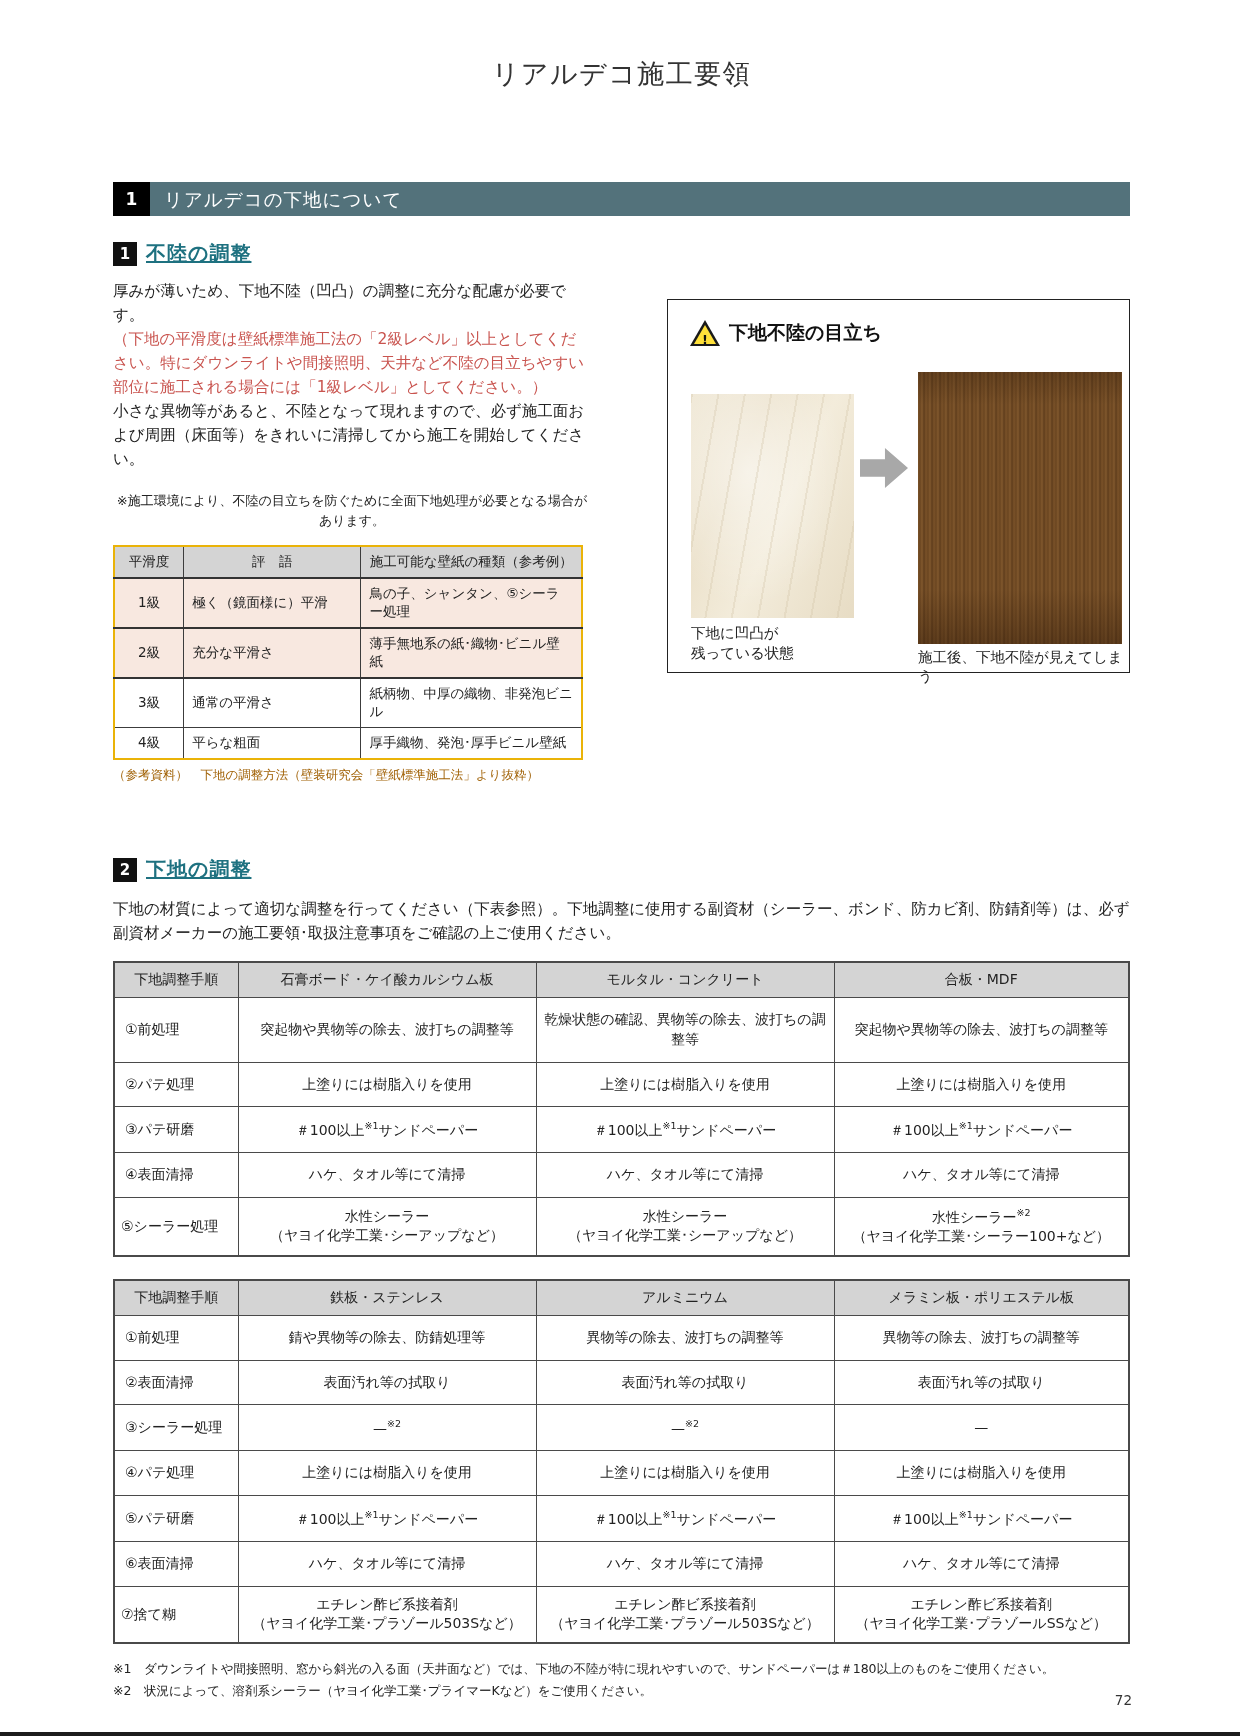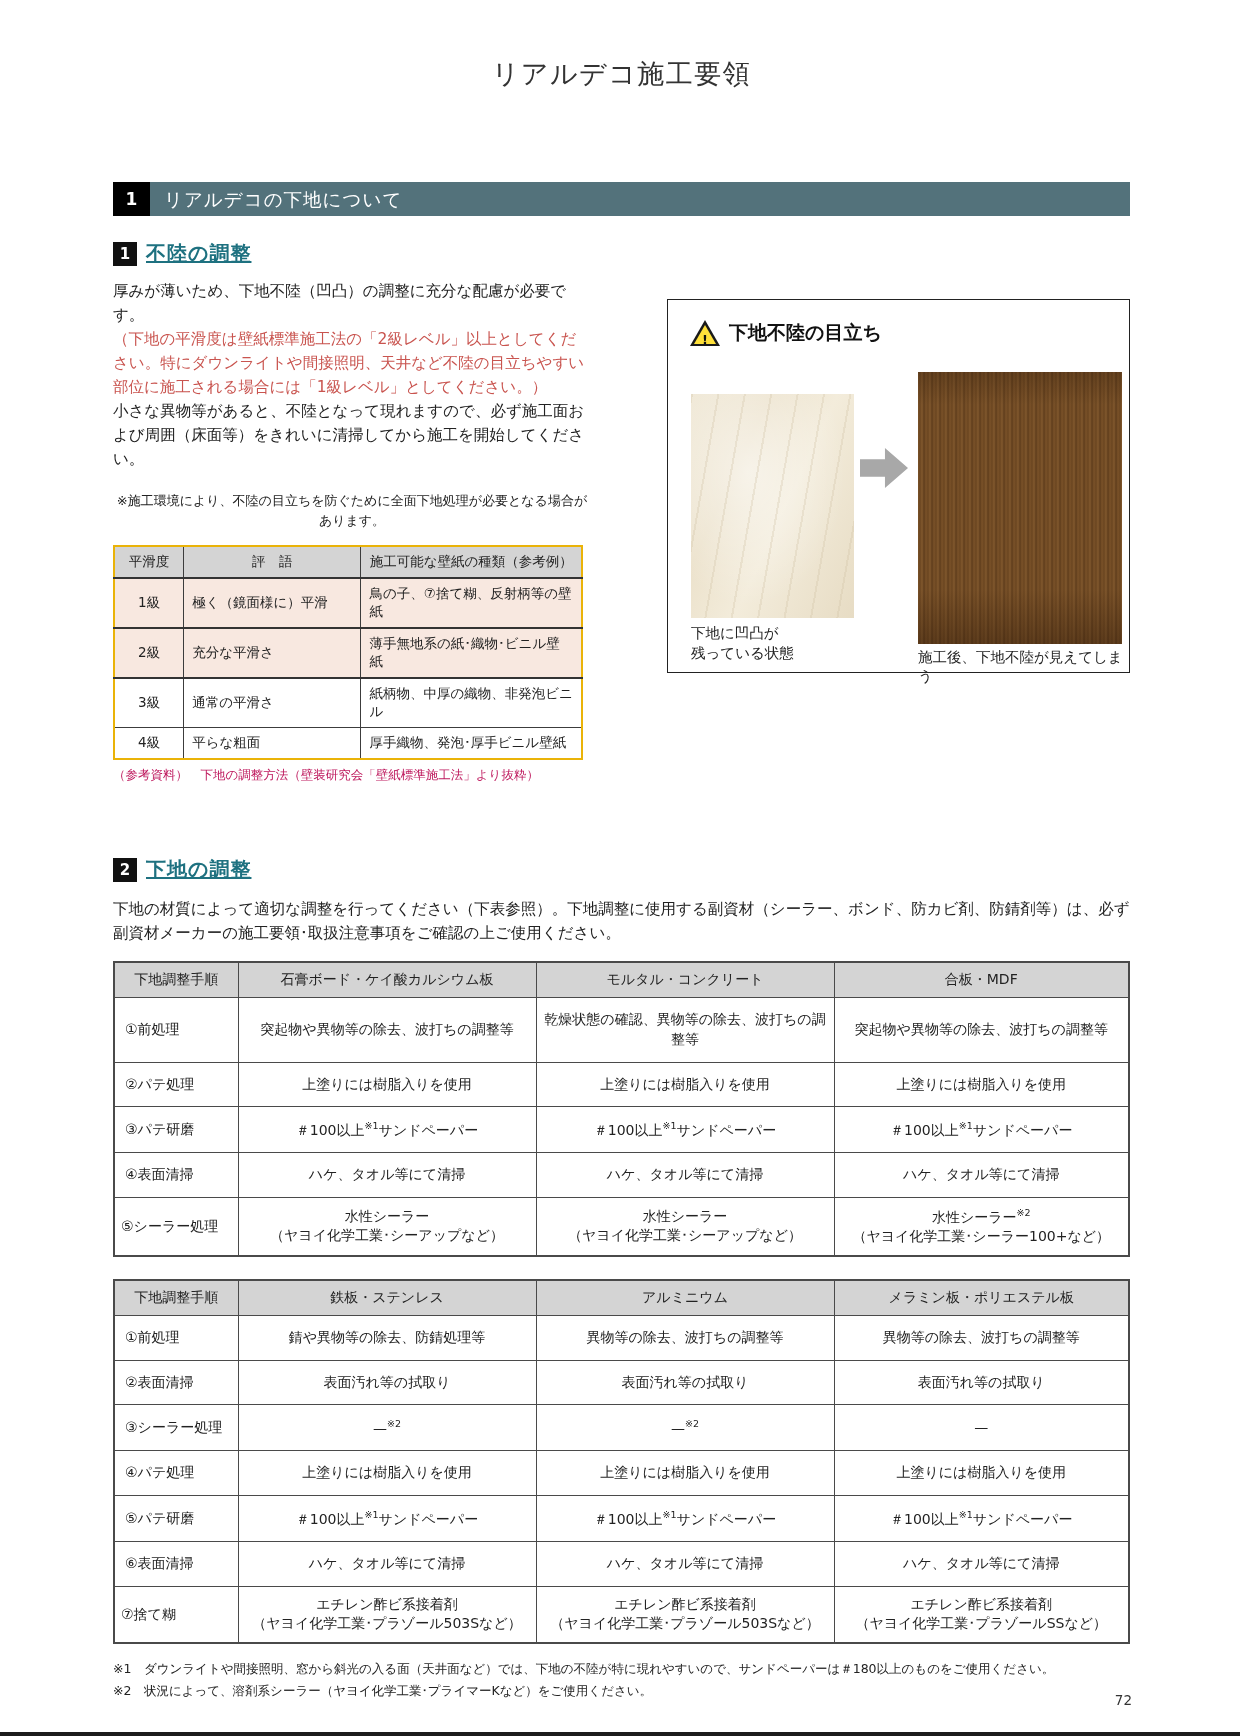--- a/index.html
+++ b/index.html
@@ -27,21 +27,21 @@
   .wide { margin-top:14px; }
 
   .note { margin-top:20px; font-size:13px; line-height:1.55; color:#222;text-align:center; }
   .note-l2 { padding-left:13px; }
 
   .t1 { margin-top:14px; border-collapse:collapse; width:470px; font-size:13.5px; border:2px solid #eab308;padding-left:20px; }
   .t1 th { background:#d4d4d4; font-weight:normal; padding:6px 4px; border:1px solid #3c3c3c; }
   .t1 td { padding:6px 8px; border:1px solid #3c3c3c; }
   .t1 td.c { text-align:center; padding:6px 2px; }
   .t1 tr.hl td { background:#f8e8e0; border-top:2px solid #333; border-bottom:2px solid #333; }
-  .t1-caption { margin-top:7px; font-size:12.5px; color:#be185d; }
+  .t1-caption { margin-top:7px; font-size:12.5px; color:#a16207; }
 
   .callout { margin-left:auto; position:relative; width:461px; height:372px; border:1px solid #222; margin-top:20px; flex:0 0 auto; }
   .co-title { position:absolute; left:22px; top:20px; display:flex; align-items:center; gap:9px; font-size:19px; font-weight:bold; color:#111; }
   .warn { position:relative; display:inline-block; width:30px; height:26px; background:#1a1a1a;
           clip-path:polygon(50% 0,100% 100%,0 100%); flex:0 0 auto; }
   .warn-in { position:absolute; left:4px; top:5px; width:22px; height:19px; background:#ffe03a;
           clip-path:polygon(50% 0,100% 100%,0 100%); }
   .warn-ex { position:absolute; left:0; right:0; bottom:0px; text-align:center; font-size:13px; font-weight:bold; color:#111; line-height:1; }
 
   .img-before { position:absolute; left:23px; top:94px; width:163px; height:224px;
@@ -111,21 +111,21 @@
             <tr>
               <th>平滑度</th>
               <th>評　語</th>
               <th>施工可能な壁紙の種類（参考例）</th>
             </tr>
           </thead>
           <tbody>
             <tr class="hl">
               <td class="c">1級</td>
               <td>極く（鏡面様に）平滑</td>
-              <td>鳥の子、⑦捨て糊、反射柄等の壁紙</td>
+              <td>鳥の子、シャンタン、⑤シーラー処理</td>
             </tr>
             <tr class="hl">
               <td class="c">2級</td>
               <td>充分な平滑さ</td>
               <td>薄手無地系の紙･織物･ビニル壁紙</td>
             </tr>
             <tr>
               <td class="c">3級</td>
               <td>通常の平滑さ</td>
               <td>紙柄物、中厚の織物、非発泡ビニル</td>

